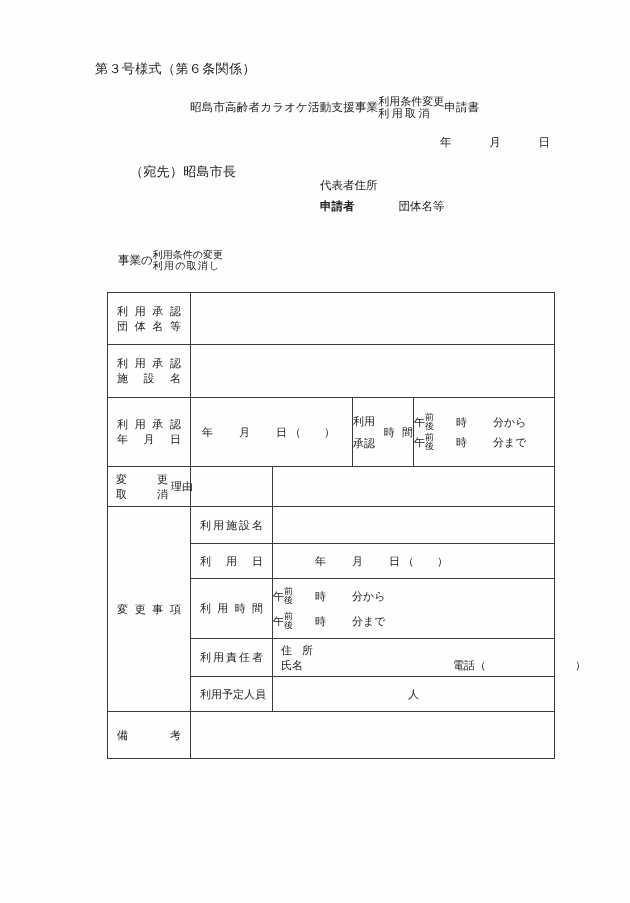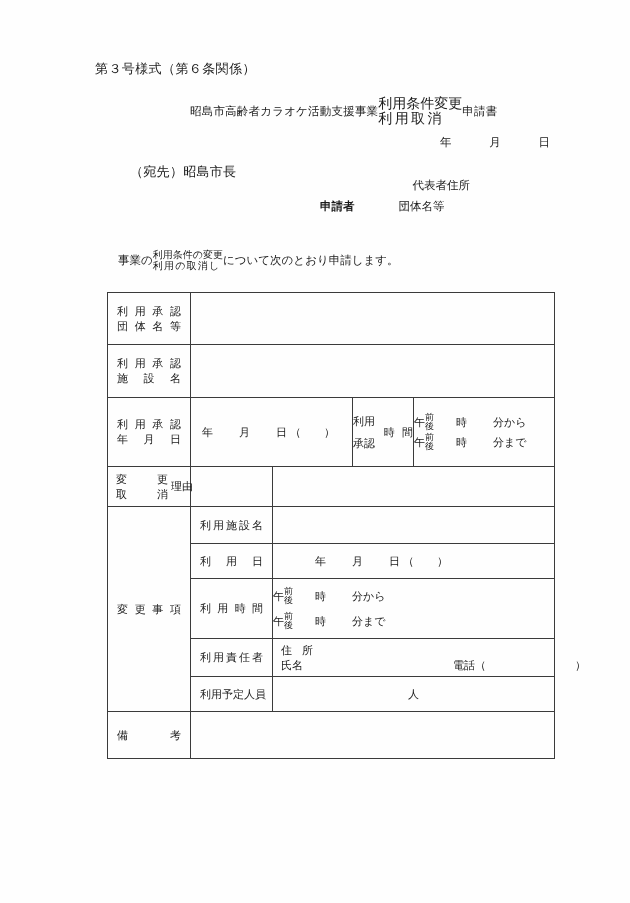--- a/index.html
+++ b/index.html
@@ -67,21 +67,21 @@
     letter-spacing: .4px;
   }
   #doc-title {
     left: 190px; top: 96px;
     font-size: 11.5px;
     display: flex;
     align-items: center;
     white-space: nowrap;
   }
   #doc-title .biz { letter-spacing: .2px; }
-  #doc-title .stack2 { font-size: 14px; }
+  #doc-title .stack2 { font-size: 11px; }
   #doc-title .stack2 .l2 { letter-spacing: 2.4px; }
   #doc-title .suffix { letter-spacing: .2px; }
 
   #date-line {
     left: 440px; top: 135px;
     font-size: 11.5px;
     width: 110px;
   }
   #date-line .spread { width: 110px; }
 
@@ -92,21 +92,20 @@
   }
 
   #applicant-block {
     left: 320px; top: 178px;
     font-size: 11.5px;
     width: 150px;
   }
   #applicant-block .row {
     display: flex;
     align-items: baseline;
-    justify-content: flex-end;
     height: 21px;
     white-space: nowrap;
   }
   #applicant-block .tag {
     margin-right: 0;
     font-weight: bold;
   }
   #applicant-block .val-spread {
     display: inline-flex;
     justify-content: space-between;
@@ -281,21 +280,20 @@
       </span>
     </div>
   </div>
 
   <div class="abs" id="statement">
     <span>事業の</span>
     <span class="stack2">
       <span class="l1">利用条件の変更</span>
       <span class="l2">利用の取消し</span>
     </span>
-    <span>について次のとおり申請します。</span>
   </div>
 
   <table id="form-table">
     <colgroup>
       <col style="width:83px">
       <col style="width:82px">
       <col style="width:80px">
       <col style="width:61px">
       <col style="width:141px">
     </colgroup>

